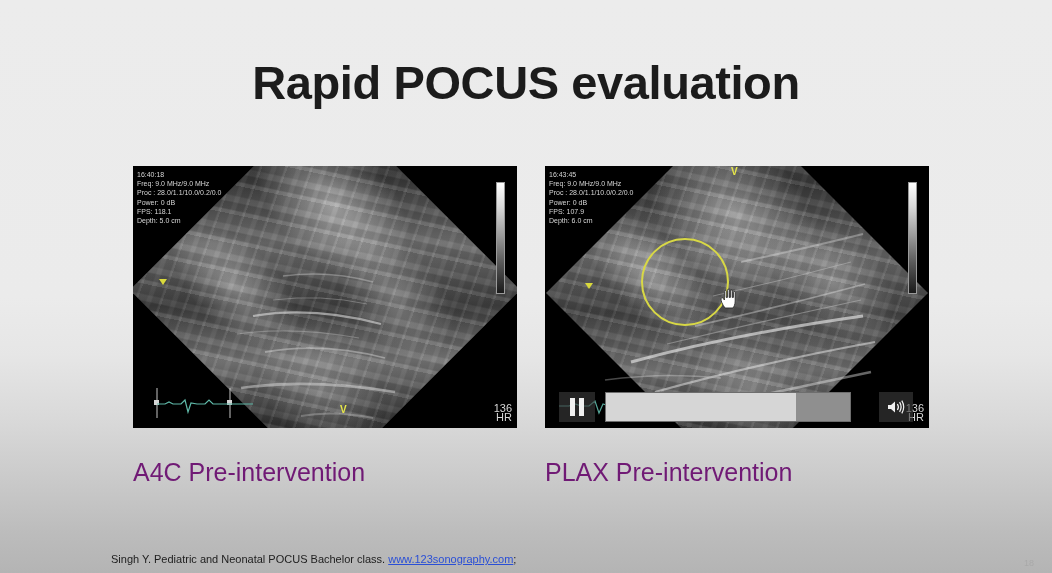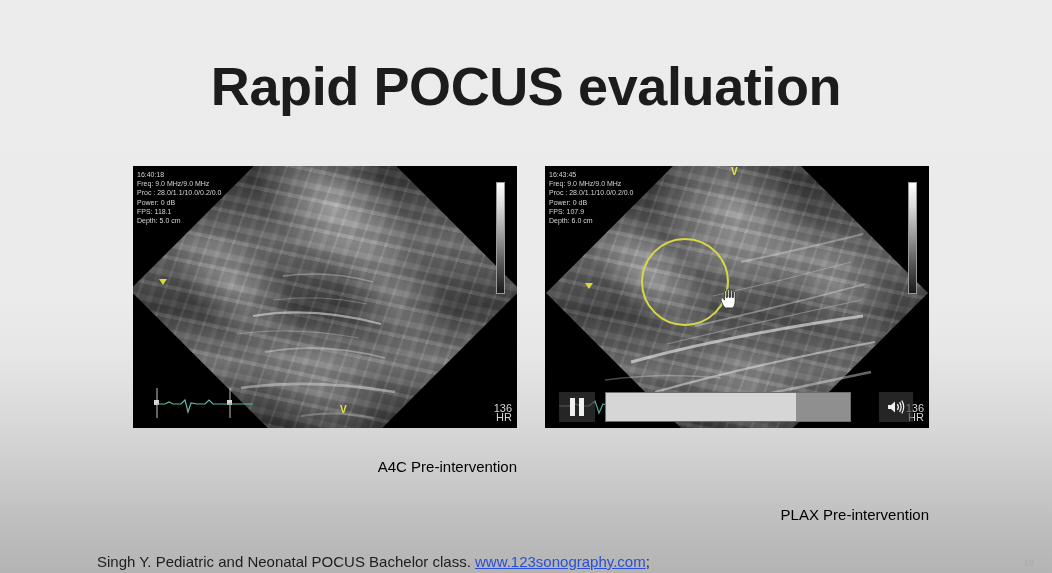--- a/index.html
+++ b/index.html
@@ -9,21 +9,21 @@
     background:linear-gradient(to bottom,
       #ececec 0%, #ebebeb 52%, #e6e6e6 62%,
       #d8d8d8 74%, #c8c8c8 85%, #bcbcbc 93%, #b4b4b4 100%);
     position:relative;
   }
 
   
   .slide-title {
     position:absolute; top:55px; left:0; width:1052px;
     text-align:center;
-    font-size:54px; font-weight:bold; color:#1c1c1c;
+    font-size:47px; font-weight:bold; color:#1c1c1c;
     letter-spacing:-0.4px;
   }
 
   
   .panel {
     position:absolute; top:166px;
     width:384px; height:262px;
     background:#000; overflow:hidden;
   }
   .panel.left  { left:133px; }
@@ -163,29 +163,29 @@
   .btn-volume {
     position:absolute; right:16px; top:6px;
     width:34px; height:30px;
     background:rgba(60,60,60,.62);
     display:flex; align-items:center; justify-content:center;
   }
 
   
   .caption {
     position:absolute; top:458px;
-    font-size:15px; color:#000000; text-align:right; width:384px;
+    font-size:25px; color:#701a75; text-align:left; width:384px;
   }
   .caption.left  { left:133px; }
-  .caption.right { left:545px;margin-top:48px; }
+  .caption.right { left:545px; }
 
   
   .footer {
-    position:absolute; left:97px; top:553px;
-    font-size:15px; color:#1d1d1d;
+    position:absolute; left:111px; top:553px;
+    font-size:11px; color:#1d1d1d;
   }
   .footer a { color:#2a4fd6; text-decoration:underline; }
   .page-num {
     position:absolute; right:18px; top:558px;
     font-size:9px; color:#a9a9a9;
   }
 </style>
 </head>
 <body>
 

